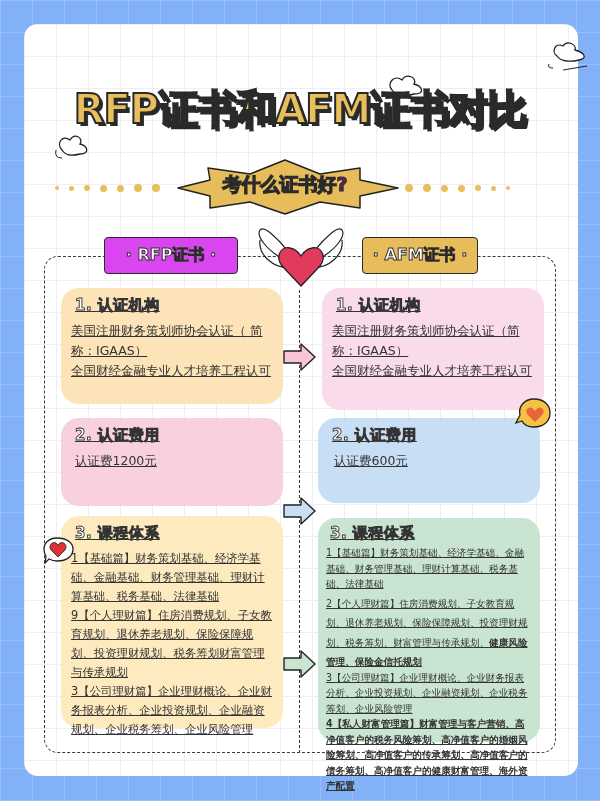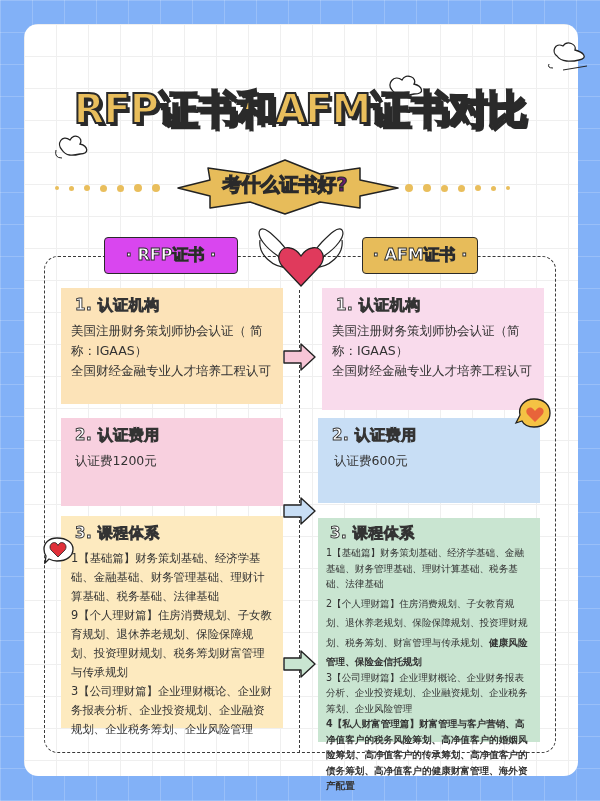--- a/index.html
+++ b/index.html
@@ -44,21 +44,21 @@
     display: flex; align-items: center; justify-content: center;
     font-weight: bold; font-size: 16px; color: #fff; -webkit-text-stroke: 0.9px #2a2a2a;
   }
   .tag-rfp { left: 104px; width: 134px; background: #d946ef; }
   .tag-afm { left: 362px; width: 116px; background: #e7bc5a; }
   .frame {
     position: absolute; left: 44px; top: 256px; width: 512px; height: 497px;
     border: 1.5px dashed #3a3a3a; border-radius: 14px;
   }
   .divider { position: absolute; left: 299px; top: 290px; height: 463px; border-left: 1.5px dashed #3a3a3a; }
-  .box { position: absolute; border-radius: 0; padding: 8px 10px; color: #333; }
+  .box { position: absolute; border-radius: 18px; padding: 8px 10px; color: #333; text-decoration: underline; }
   .box h3 {
     font-size: 15px; font-weight: bold; color: #fff; -webkit-text-stroke: 0.9px #333;
     margin: 0 0 6px 4px; letter-spacing: 0.5px;
   }
   .box p { font-size: 12.5px; line-height: 20px; }
   .box .small p { font-size: 9.6px; line-height: 15.5px; }
   .box b { font-weight: bold; }
   .l1 { left: 61px; top: 288px; width: 222px; height: 116px; background: #fce3b8; }
   .r1 { left: 322px; top: 288px; width: 222px; height: 122px; background: #f9dbec; }
   .l2 { left: 61px; top: 418px; width: 222px; height: 88px; background: #f8d0df; }

